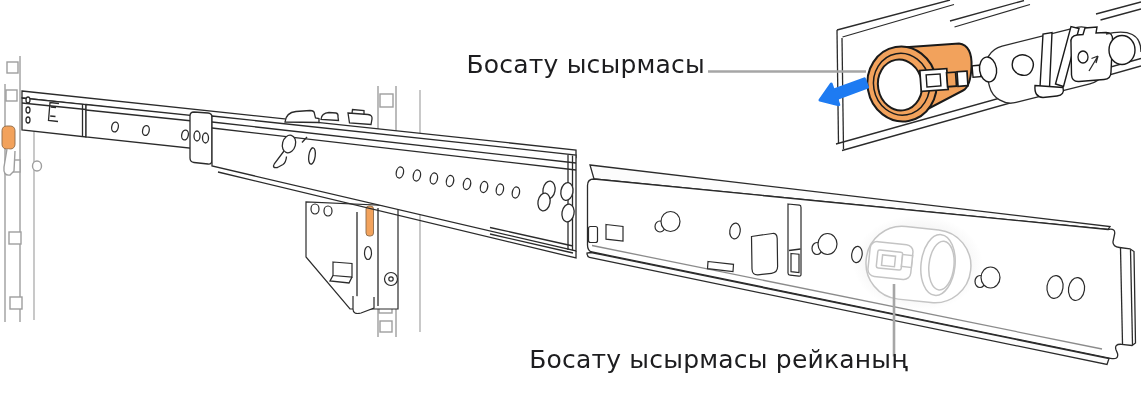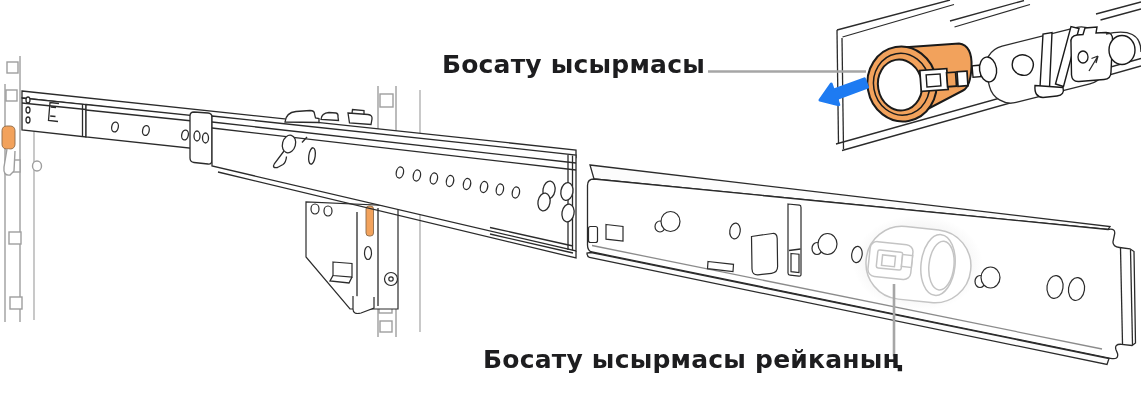--- a/index.html
+++ b/index.html
@@ -1,21 +1,21 @@
 <!DOCTYPE html>
 <html style="--latch-orange: #F2A25C; --arrow-blue: #1E7BF2; --callout-line: #A6A6A6; --highlight-outline: #C4C4C4; --text: #1D1D1F;"><head>
 <meta charset="utf-8">
 <style>
   html,body{margin:0;padding:0;background:#fff;}
   .stage{position:relative;width:1141px;height:420px;background:#fff;overflow:hidden;
-         font-family:"DejaVu Sans","Liberation Sans",sans-serif;font-weight:bold;}
+         font-family:"DejaVu Sans","Liberation Sans",sans-serif;}
   .art{position:absolute;left:0;top:0;}
   .label{position:absolute;color:var(--text,#1d1d1f);font-size:25px;line-height:28.5px;}
   .label-top{left:440px;top:51px;width:265px;text-align:right;letter-spacing:0.2px;}
-  .label-bottom{left:478px;top:346px;width:430px;text-align:center;letter-spacing:0.2px;}
+  .label-bottom{left:478px;top:346px;width:430px;text-align:right;letter-spacing:0.2px;}
   .label-bottom span{display:block;}
   .ln{stroke:#2b2b2b;stroke-width:1.3;fill:none;}
   .wf{stroke:#2b2b2b;stroke-width:1.3;fill:#fff;}
   .wf2{stroke:#2b2b2b;stroke-width:1.2;fill:#fff;}
   .post{stroke:#9e9e9e;stroke-width:1.4;fill:none;}
   .postf{stroke:#9e9e9e;stroke-width:1.4;fill:#fff;}
   .face{stroke:#2b2b2b;stroke-width:1.3;fill:#fcfcfc;}
   .orange{fill:var(--latch-orange,#f2a25c);stroke:#8a6a4a;stroke-width:0.9;}
   .ocyl{fill:var(--latch-orange,#f2a25c);stroke:#1a1a1a;}
   .hl{stroke:var(--highlight-outline,#c4c4c4);stroke-width:1.5;fill:#fff;}

